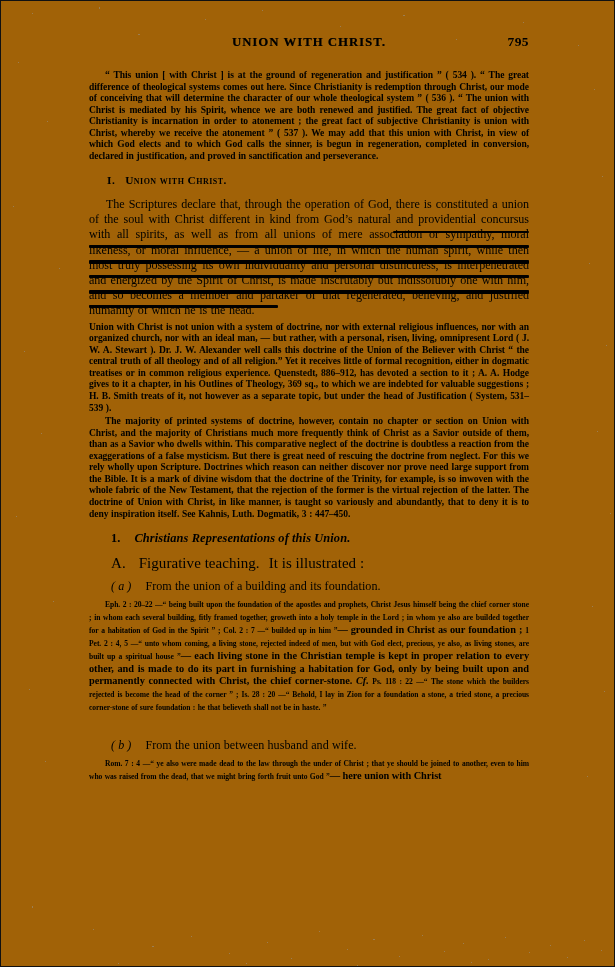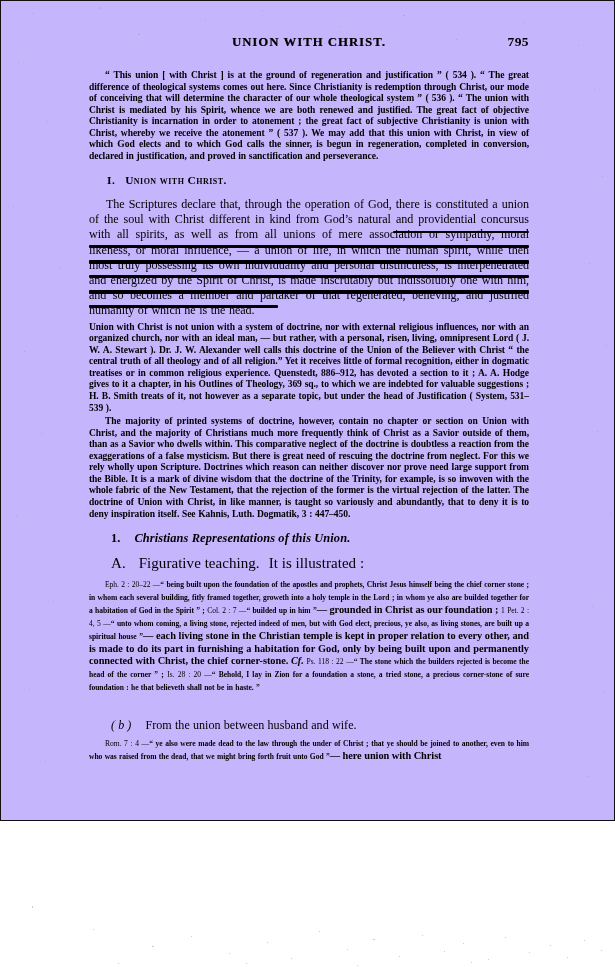--- a/index.html
+++ b/index.html
@@ -12,22 +12,22 @@
     height: 967px;
     overflow: hidden;
     font-family: "Liberation Serif", "DejaVu Serif", serif;
     color: #000000;
     position: relative;
   }
   #page {
     position: absolute;
     left: 0; top: 0;
     width: 615px;
-    height: 821px;
-    background: #c4b5fd;
+    height: 967px;
+    background: #a16207;
     box-sizing: border-box;
     border: 1px solid #111;
   }
   #content {
     position: absolute;
     left: 88px;
     top: 34px;
     width: 440px;
   }
 
@@ -130,21 +130,21 @@
   }
 
   
   .fine {
     font-size: 7.55px;
     line-height: 10.9px;
     font-weight: bold;
     letter-spacing: -0.04px;
     word-spacing: 0.5px;
   }
-  .ref { font-weight: normal; }
+  .ref { font-weight: bold; }
 
   
   .mixed {
     font-size: 10.35px;
     line-height: 12.4px;
     text-align: justify;
     font-weight: bold;
     text-indent: 16px;
     margin: 0 0 2px 0;
     letter-spacing: -0.05px;
@@ -206,20 +206,23 @@
     <p class="small-para">The majority of printed systems of doctrine, however, contain no chapter or section on Union with Christ, and the majority of Christians much more frequently think of Christ as a Savior outside of them, than as a Savior who dwells within.   This comparative neglect of the doctrine is doubtless a reaction from the exaggerations of a false mysticism.   But there is great need of rescuing the doctrine from neglect.   For this we rely wholly upon Scripture.   Doctrines which reason can neither discover nor prove need large support from the Bible.   It is a mark of divine wisdom that the doctrine of the Trinity, for example, is so inwoven with the whole fabric of the New Testament, that the rejection of the former is the virtual rejection of the latter.   The doctrine of Union with Christ, in like manner, is taught so variously and abundantly, that to deny it is to deny inspiration itself.   See Kahnis, Luth. Dogmatik, 3 : 447–450.</p>
 
     <div class="sub-head-italic">
       <span class="numeral">1.</span><span>Christians Representations of this Union.</span>
     </div>
 
     <div class="sub-head">
       <span class="letter">A.</span><span>Figurative teaching.</span><span class="gap"></span><span>It is illustrated :</span>
     </div>
 
+    <div class="sub-head-paren">
+      <span class="letter">( a )</span><span>From the union of a building and its foundation.</span>
+    </div>
 
     <p class="mixed">
       <span class="fine ref">Eph. 2 : 20–22 —</span><span class="fine">“ being built upon the foundation of the apostles and prophets, Christ Jesus himself being the chief corner stone ; in whom each several building, fitly framed together, groweth into a holy temple in the Lord ; in whom ye also are builded together for a habitation of God in the Spirit ” ;</span>
       <span class="fine ref">Col. 2 : 7 —</span><span class="fine">“ builded up in him ”</span><span>— grounded in Christ as our foundation ;</span>
       <span class="fine ref">1 Pet. 2 : 4, 5 —</span><span class="fine">“ unto whom coming, a living stone, rejected indeed of men, but with God elect, precious, ye also, as living stones, are built up a spiritual house ”</span><span>— each living stone in the Christian temple is kept in proper relation to every other, and is made to do its part in furnishing a habitation for God, only by being built upon and permanently connected with Christ, the chief corner-stone.</span>
       <span style="font-style:italic;">Cf.</span>
       <span class="fine ref">Ps. 118 : 22 —</span><span class="fine">“ The stone which the builders rejected is become the head of the corner ” ;</span>
       <span class="fine ref">Is. 28 : 20 —</span><span class="fine">“ Behold, I lay in Zion for a foundation a stone, a tried stone, a precious corner-stone of sure foundation : he that believeth shall not be in haste. ”</span>
     </p>
 

